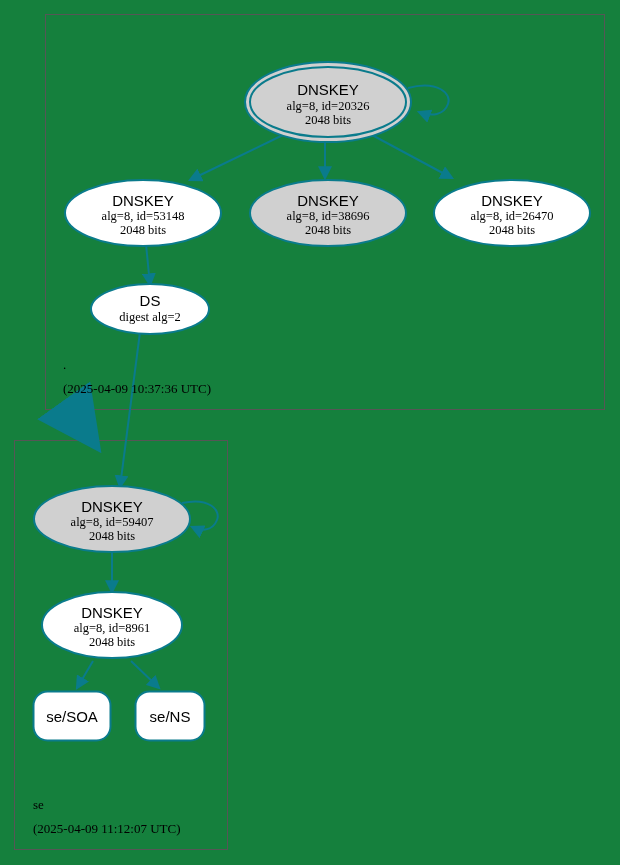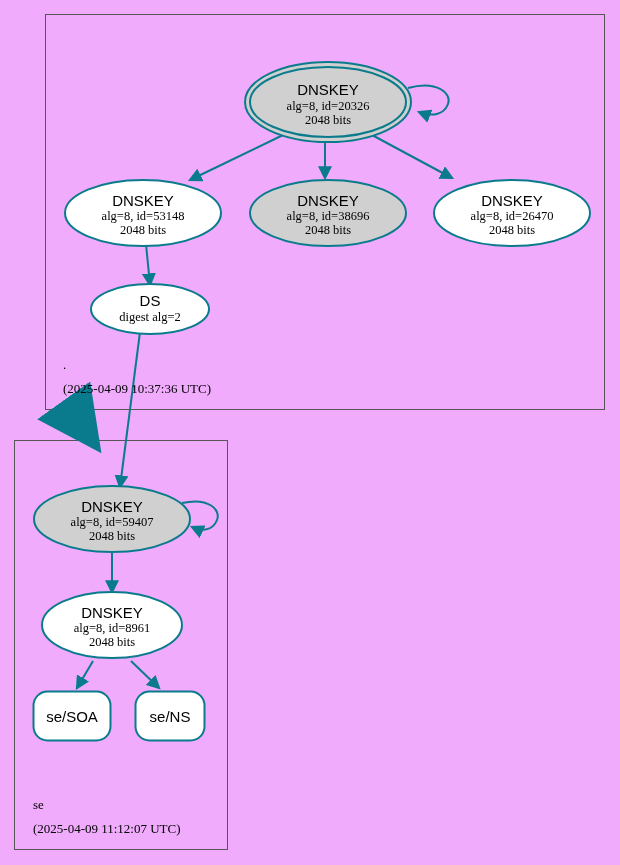--- a/index.html
+++ b/index.html
@@ -4,21 +4,21 @@
 <style>
   html, body {
     margin: 0;
     padding: 0;
     background: #ffffff;
   }
   #stage {
     position: relative;
     width: 620px;
     height: 865px;
-    background: #f0abfc;
+    background: #15803d;
     font-family: "Liberation Serif", serif;
     overflow: hidden;
   }
   #graph-svg {
     position: absolute;
     left: 0;
     top: 0;
     width: 620px;
     height: 865px;
   }

